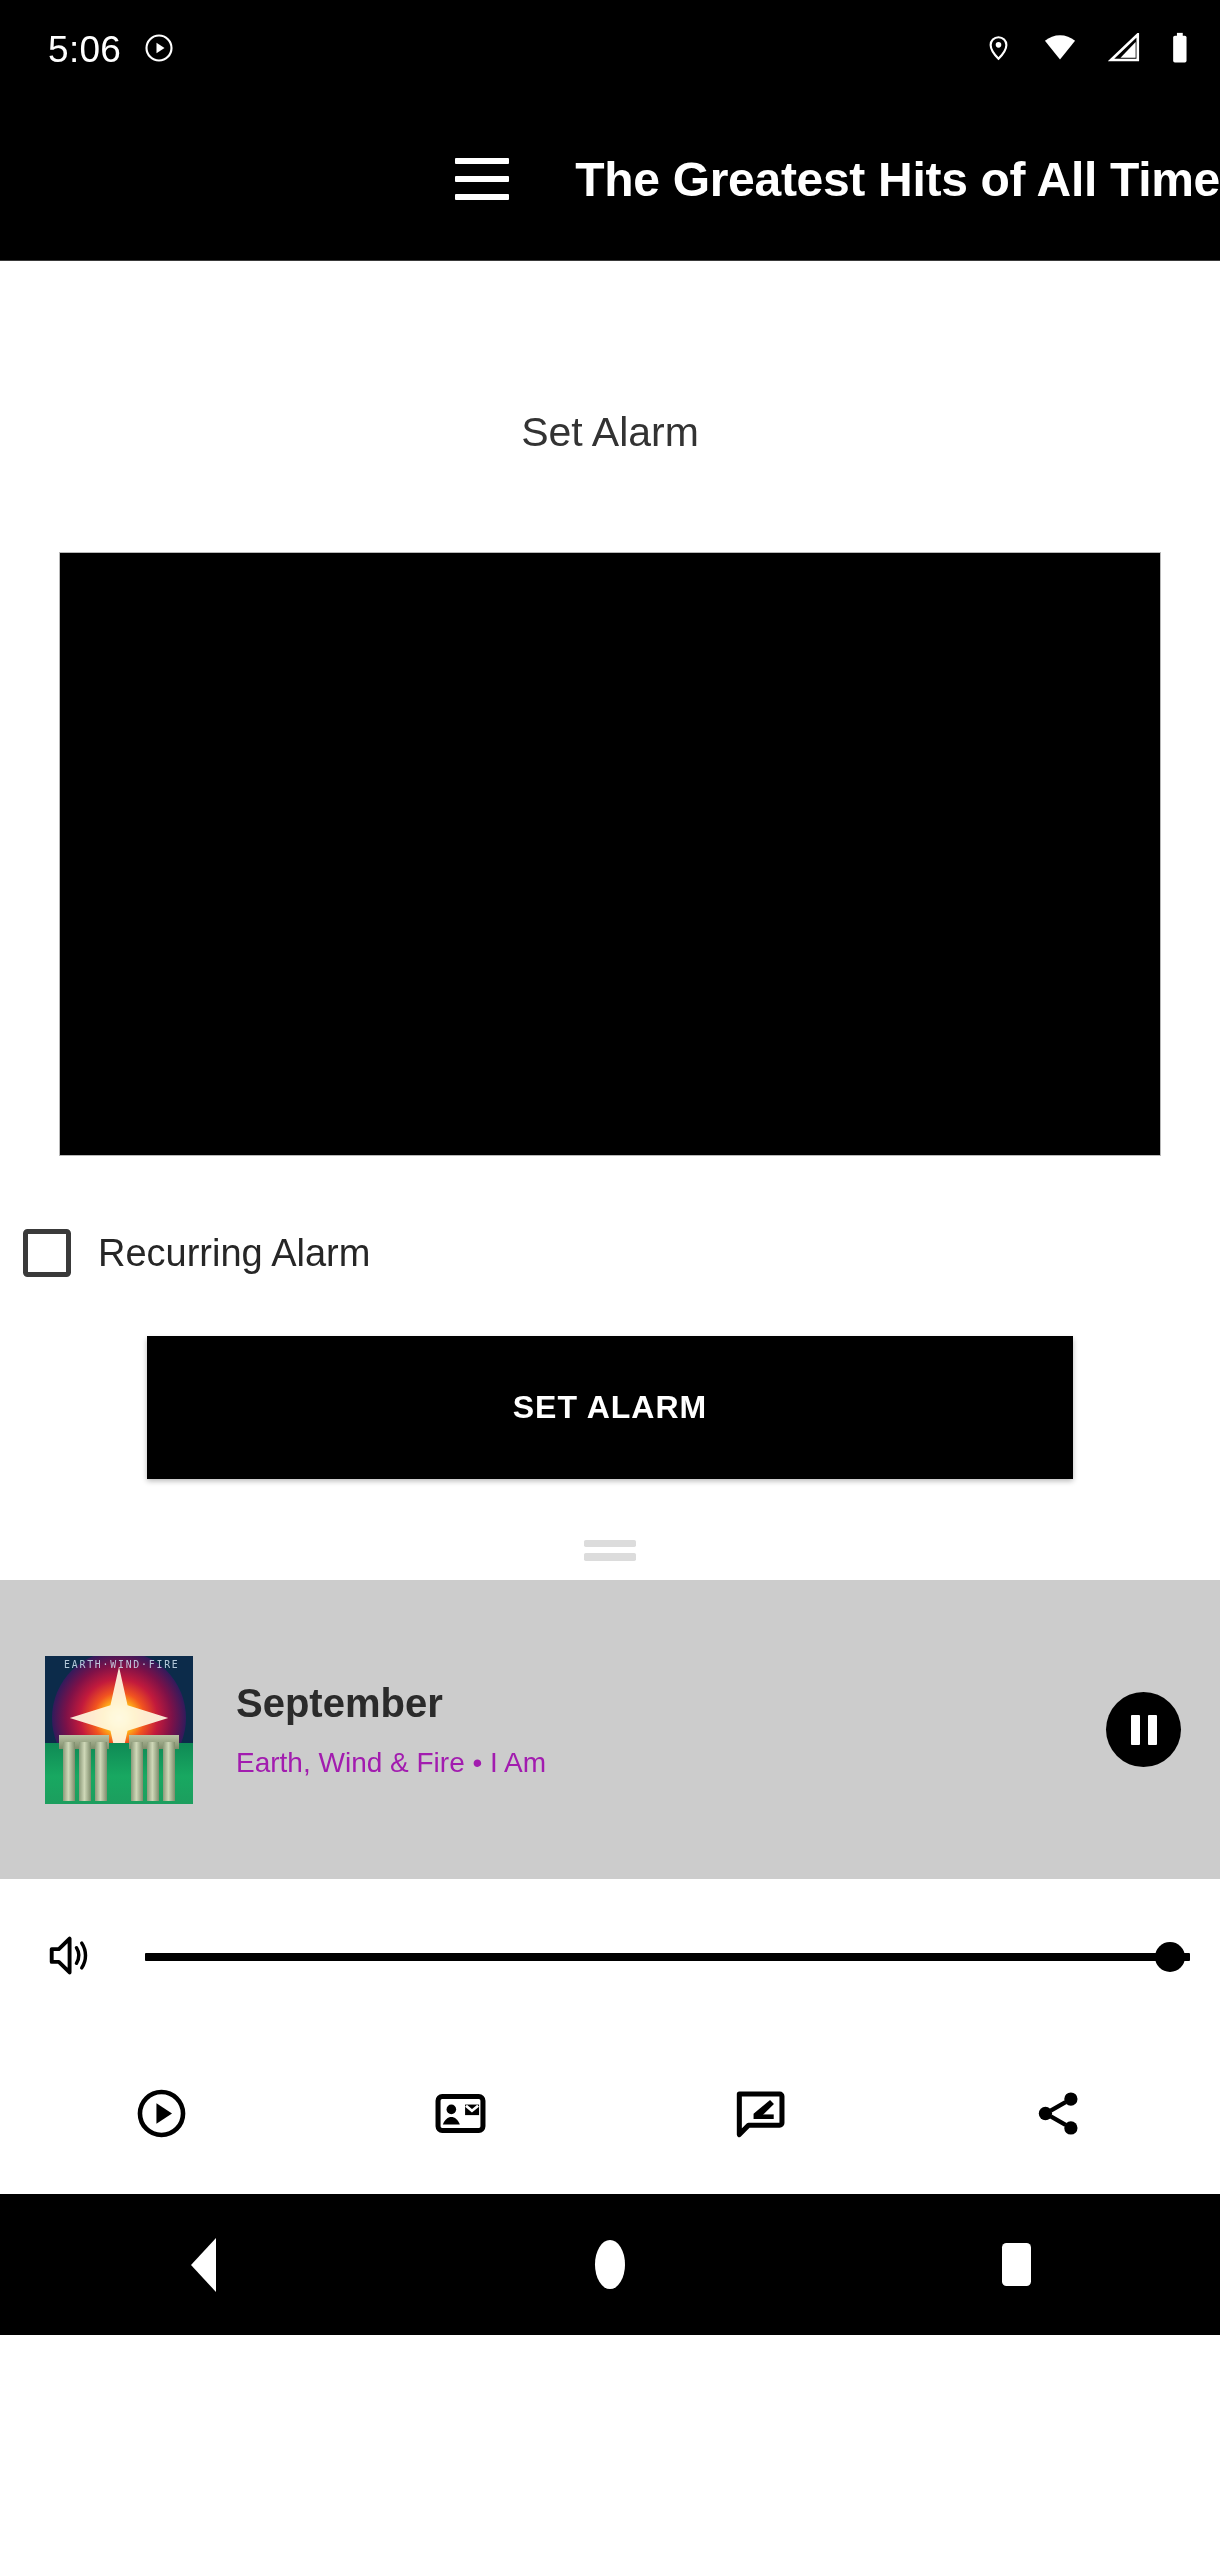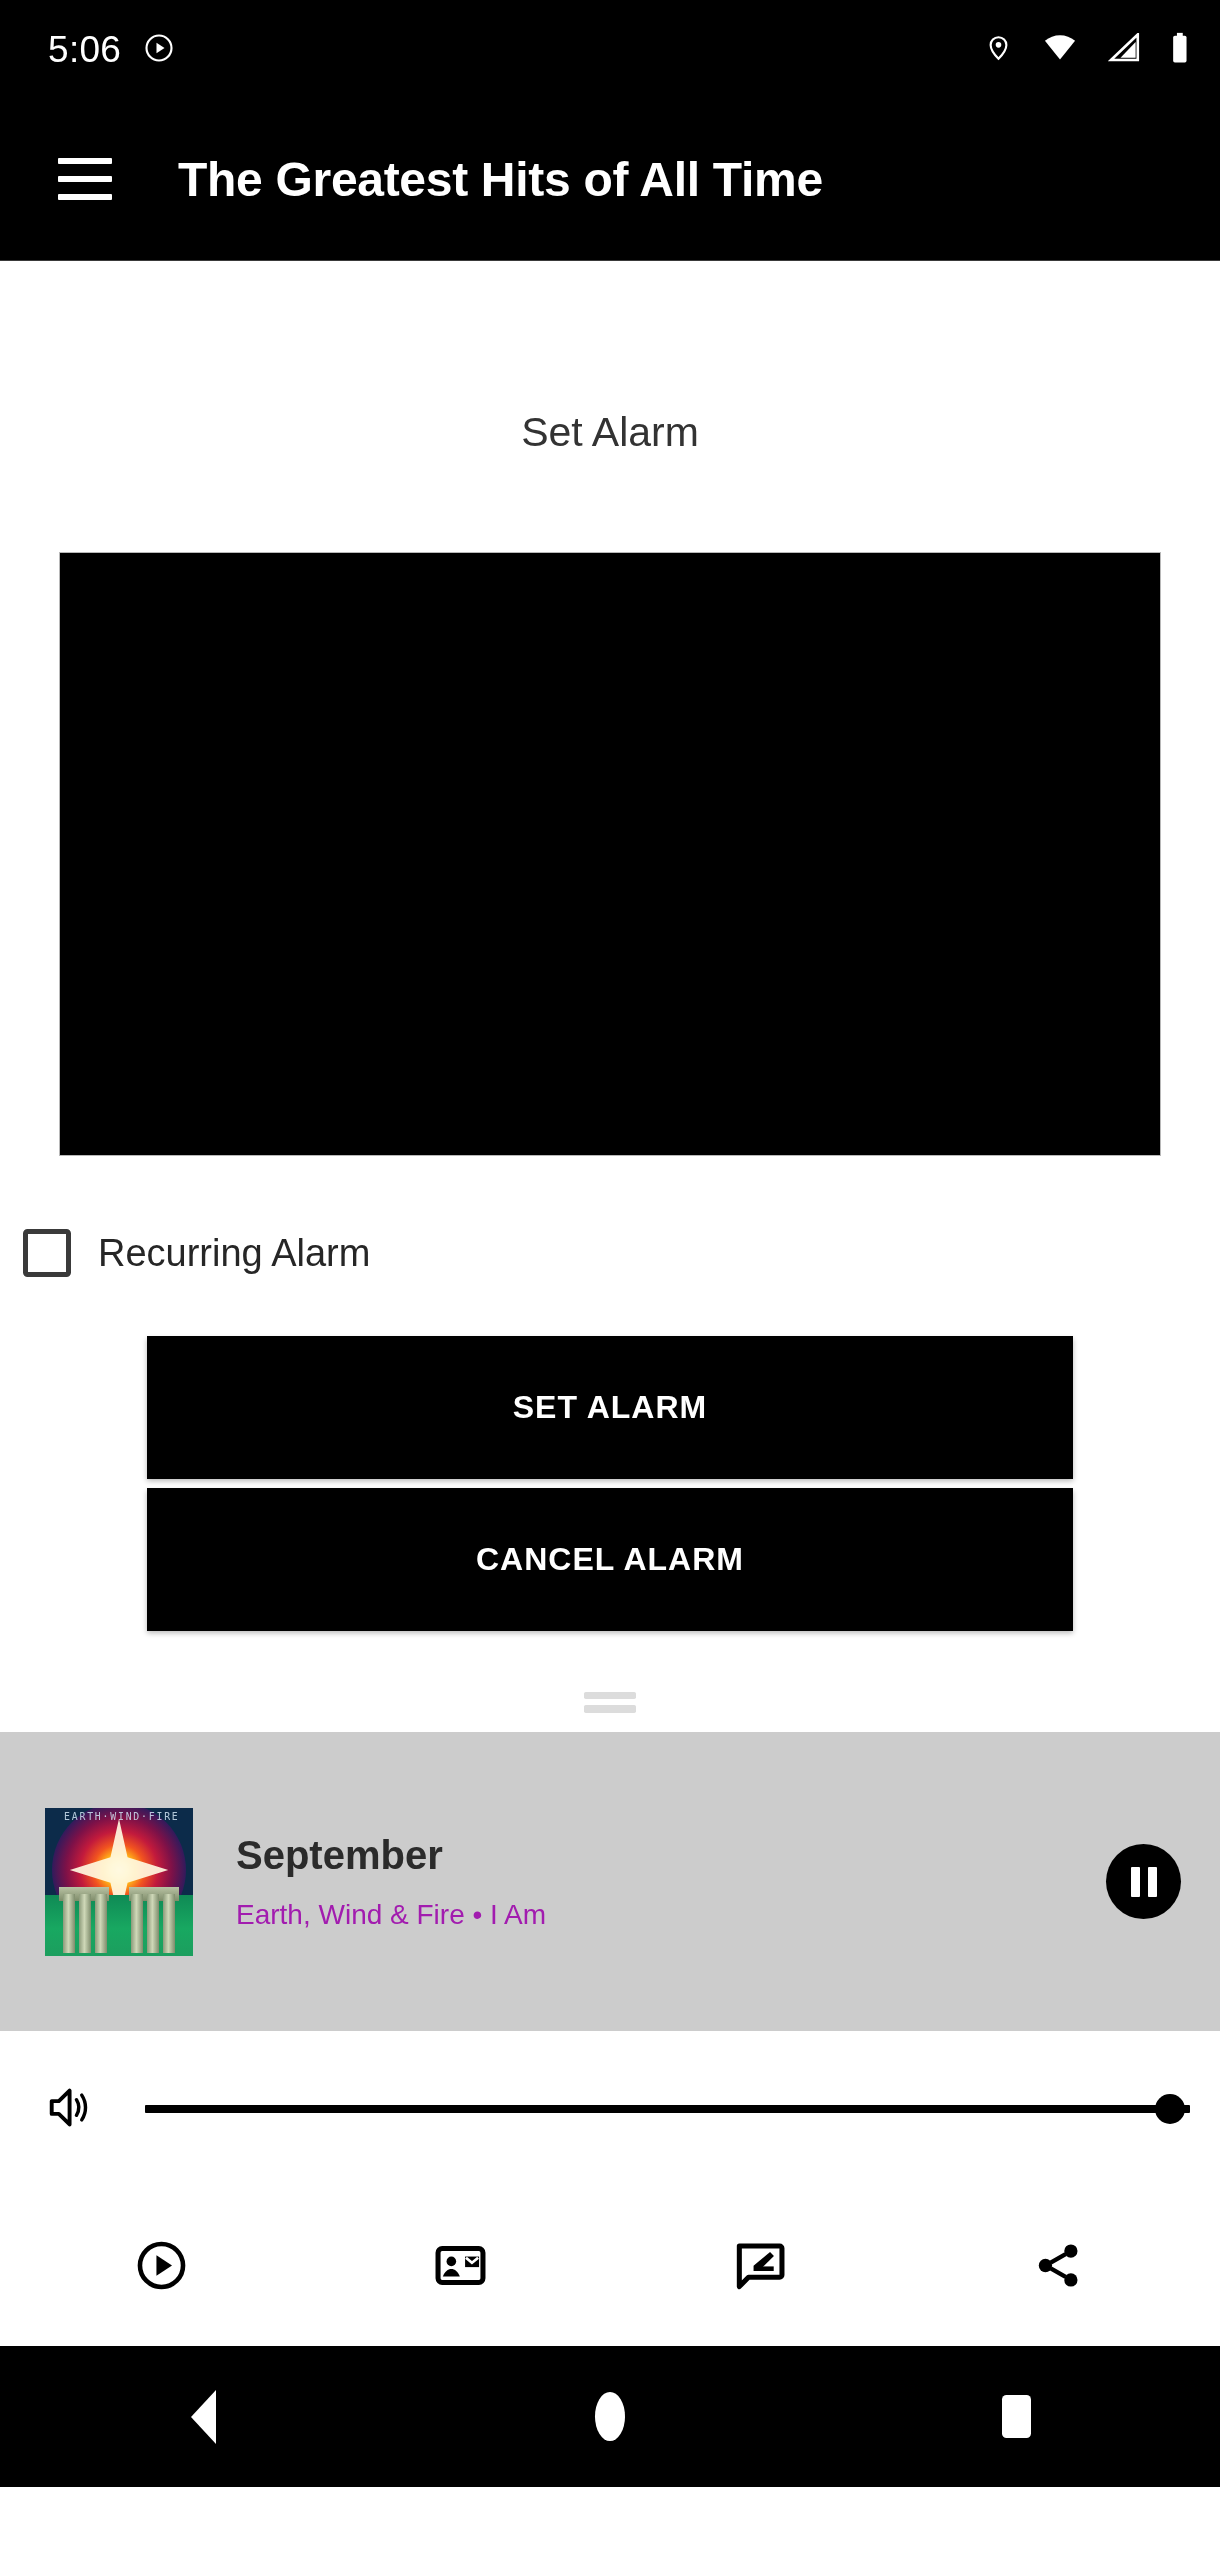--- a/index.html
+++ b/index.html
@@ -46,20 +46,21 @@
 
   
   .app-bar {
     height: 163px;
     background: #000000;
     display: flex;
     align-items: center;
     padding: 0 0 0 51px;
     flex: 0 0 auto;
     border-bottom: 1.8px solid #3a3a3a;
+    justify-content: flex-end;
   }
   .hamburger {
     width: 68px;
     height: 68px;
     display: flex;
     flex-direction: column;
     justify-content: center;
     gap: 11.6px;
     padding: 0 7.2px;
     cursor: pointer;
@@ -410,21 +411,20 @@
 
     <div class="timepicker"></div>
 
     <div class="checkbox-row">
       <div class="checkbox-box"></div>
       <div class="checkbox-label">Recurring Alarm</div>
     </div>
 
     <div class="btn-group">
       <button class="btn">SET ALARM</button>
-      <button class="btn">CANCEL ALARM</button>
     </div>
 
     <div class="drag-handle">
       <span></span>
       <span></span>
     </div>
 
     <div class="mini-player">
       <div class="album-art">
         <div class="ring"></div>

